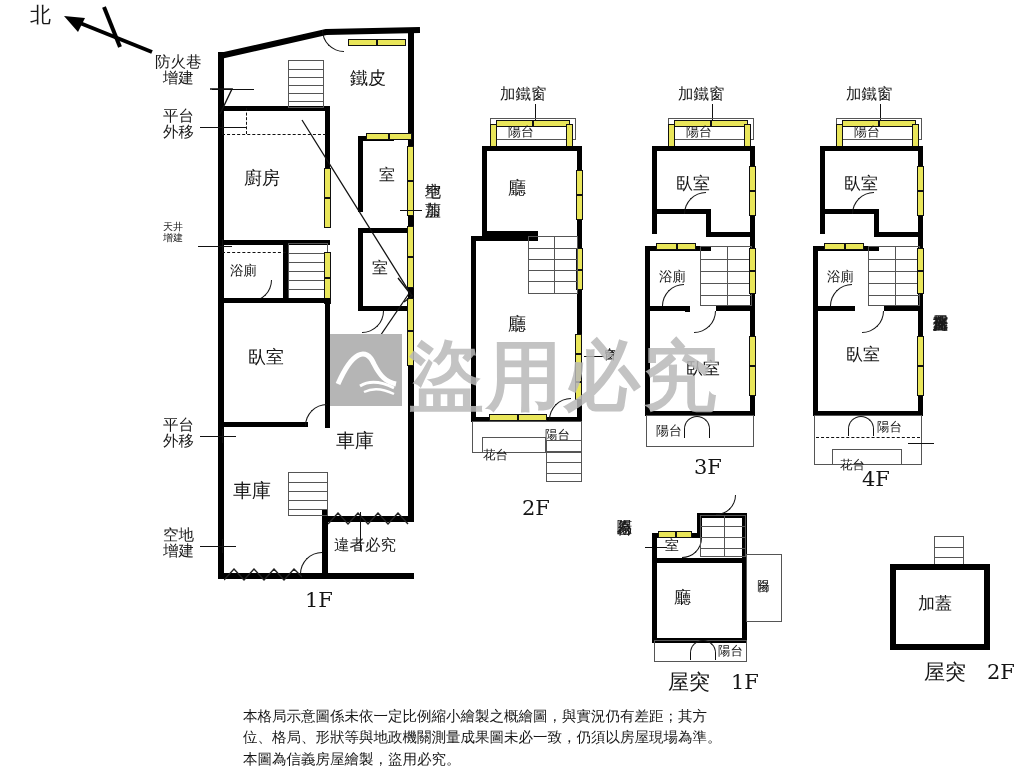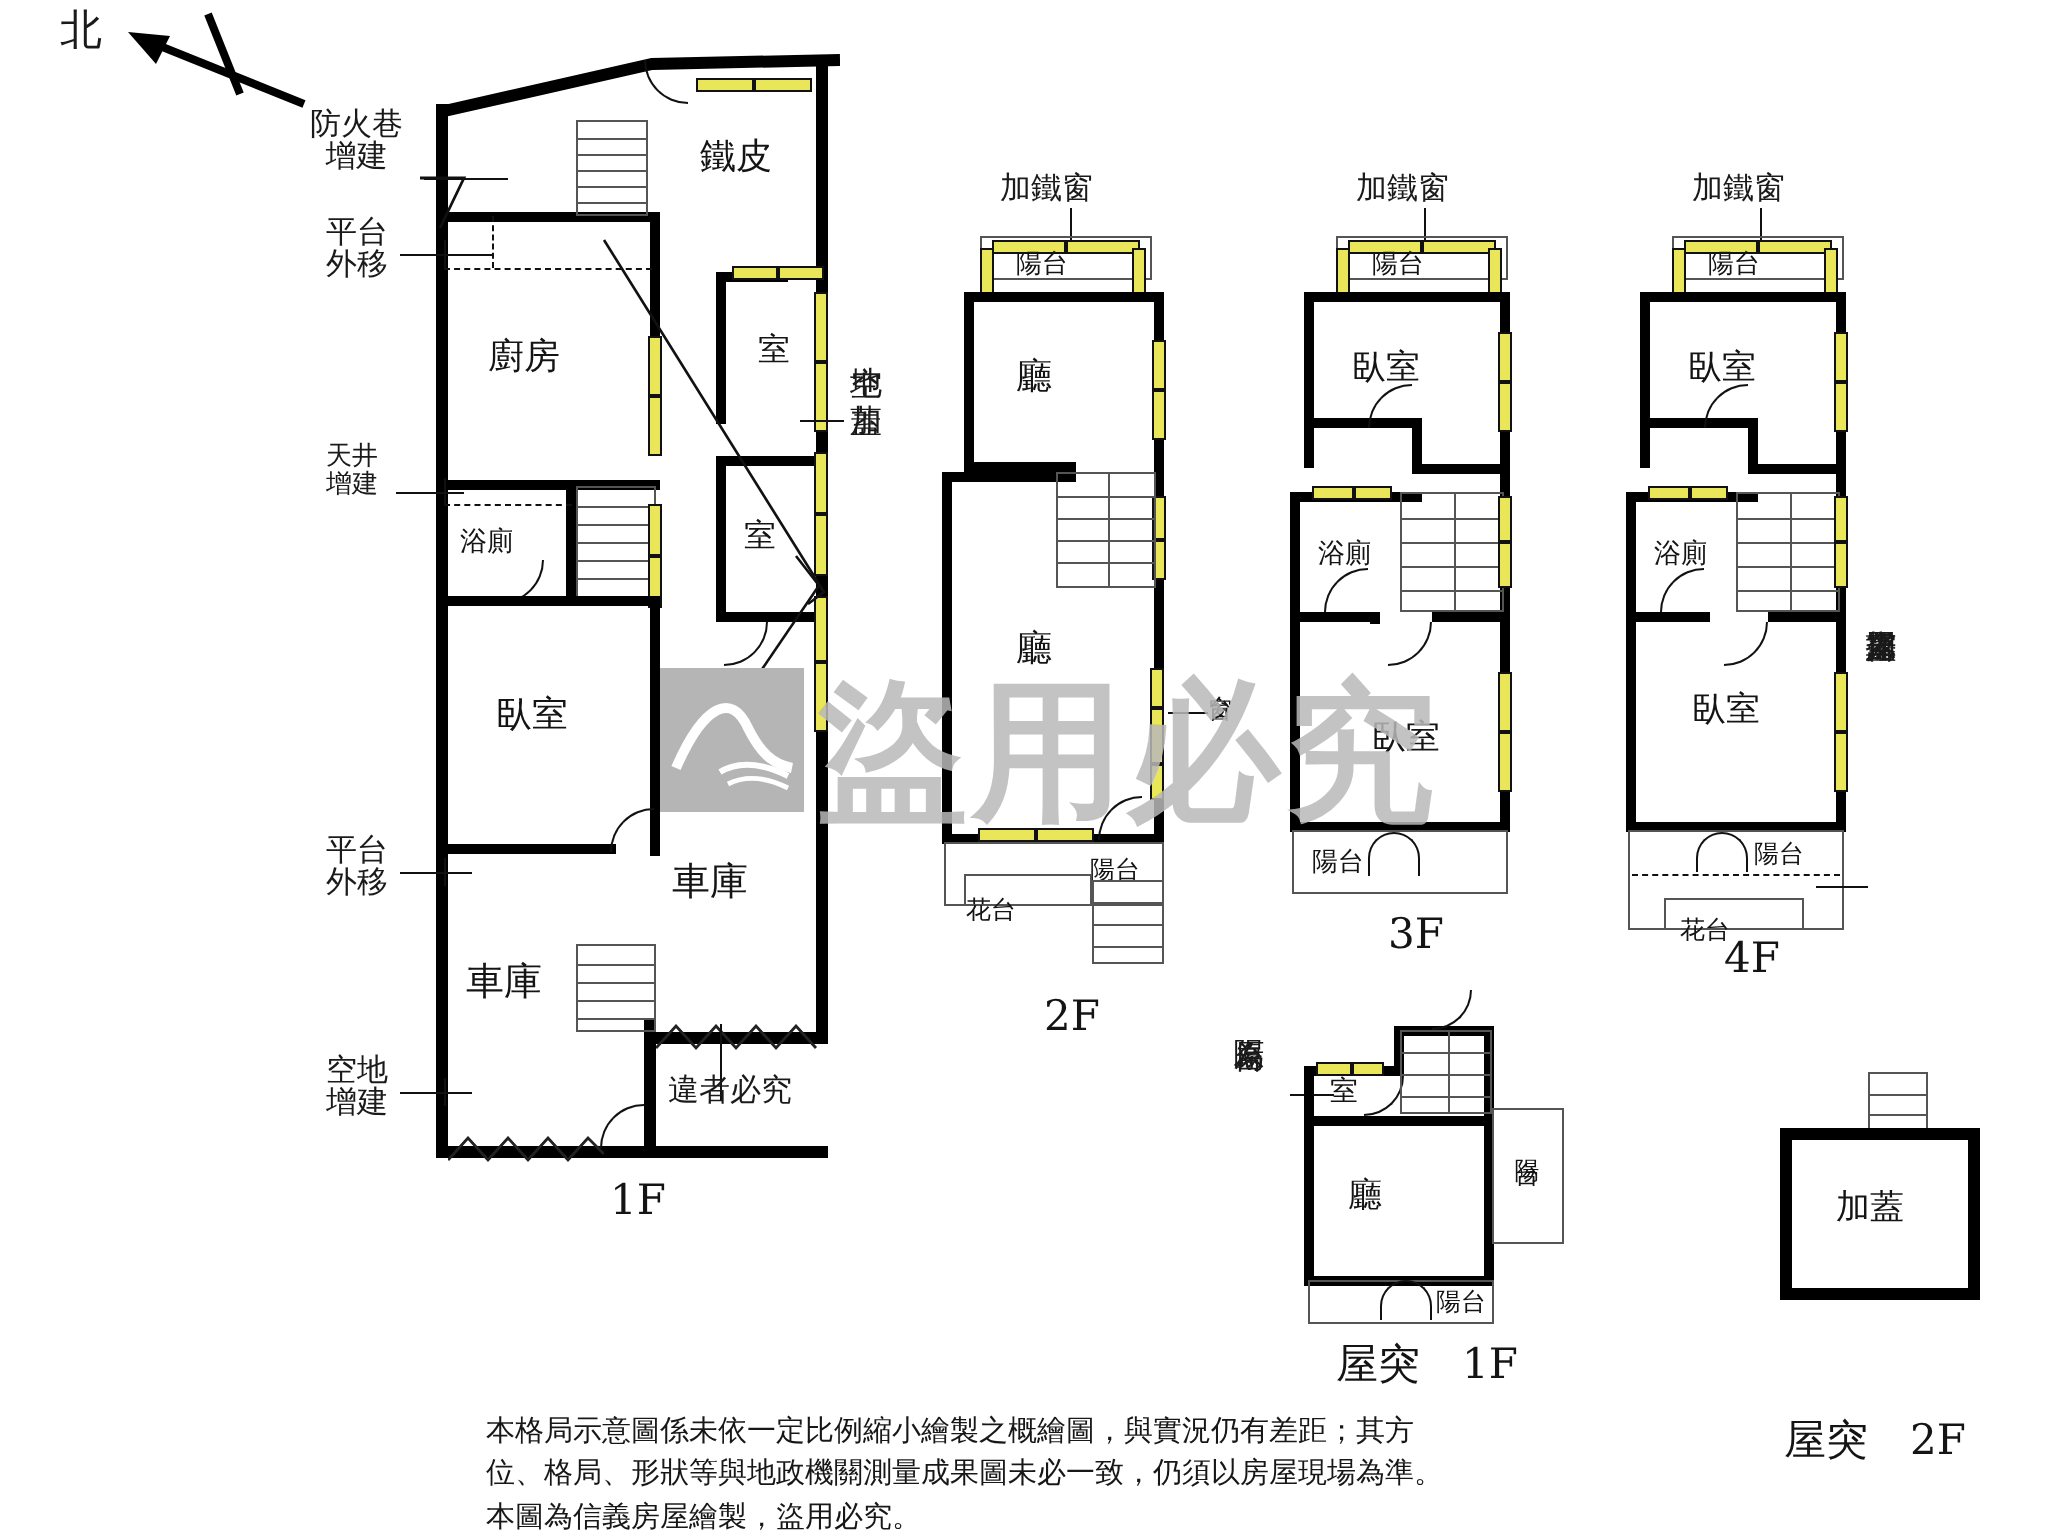--- a/index.html
+++ b/index.html
@@ -222,21 +222,21 @@
   </svg>
   <svg style="position:absolute;left:356px;top:290px;width:56px;height:60px;">
     <line x1="54" y1="2" x2="20" y2="52" stroke="#111" stroke-width="1.3"></line>
   </svg>
   <div class="leader" style="left:400px;top:210px;width:22px;"></div>
 
   <div class="lbl" style="left:155px;top:54px;font-size:15.5px;text-align:center;">防火巷
 增建</div>
   <div class="lbl" style="left:163px;top:108px;font-size:15.5px;text-align:center;">平台
 外移</div>
-  <div class="lbl" style="left:163px;top:222px;font-size:13px;text-align:center;">天井
+  <div class="lbl" style="left:163px;top:222px;font-size:10px;text-align:center;">天井
 增建</div>
   <div class="lbl" style="left:163px;top:417px;font-size:15.5px;text-align:center;">平台
 外移</div>
   <div class="lbl" style="left:163px;top:527px;font-size:15.5px;text-align:center;">空地
 增建</div>
   <div class="lbl" style="left:334px;top:537px;font-size:15.5px;">違者必究</div>
   <div class="lbl vert" style="left:425px;top:170px;font-size:16px;">空地
 加蓋</div>
 
   <div class="roomlbl" style="left:244px;top:166px;font-size:18px;">廚房</div>
@@ -460,21 +460,21 @@
 
   <div class="stair" style="left:934px;top:536px;width:30px;height:30px;">
     <i style="top:10px"></i>
       <i style="top:20px"></i>
   </div>
   <div class="w" style="left:890px;top:564px;width:100px;height:6px;"></div>
   <div class="w" style="left:890px;top:564px;width:6px;height:86px;"></div>
   <div class="w" style="left:984px;top:564px;width:6px;height:86px;"></div>
   <div class="w" style="left:890px;top:644px;width:100px;height:6px;"></div>
   <div class="roomlbl" style="left:918px;top:592px;font-size:17px;">加蓋</div>
-  <div class="floorname" style="left:892px;top:658px;margin-top:48px;">屋突　2F</div>
+  <div class="floorname" style="left:924px;top:658px;">屋突　2F</div>
 
   <div id="wm">
     <div class="wmark">
       <svg width="72" height="72" viewBox="0 0 72 72">
         <rect x="0" y="0" width="72" height="72" fill="#b5b5b5"></rect>
         <path d="M8 50 C22 18, 36 12, 44 30 C50 42, 56 48, 66 50" stroke="#fff" stroke-width="5" fill="none"></path>
         <path d="M30 52 C40 46, 52 48, 64 54" stroke="#fff" stroke-width="3" fill="none"></path>
         <path d="M34 58 C44 53, 54 55, 64 60" stroke="#fff" stroke-width="2.4" fill="none"></path>
       </svg>
     </div>

